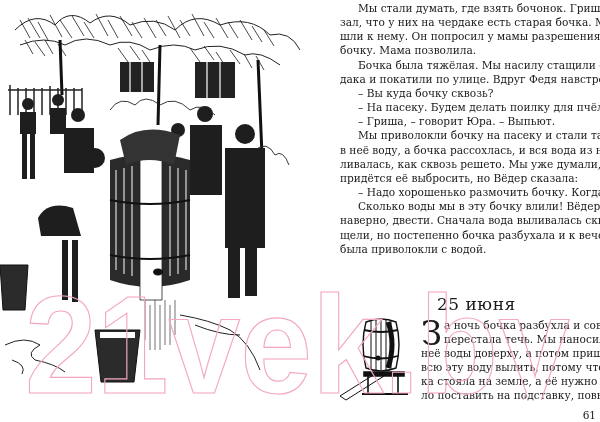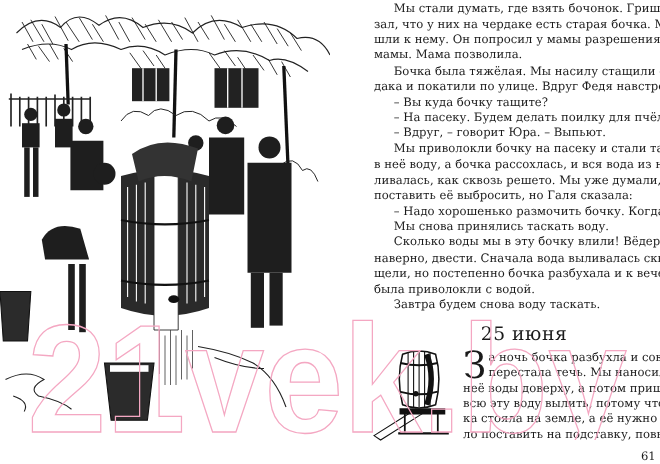--- a/index.html
+++ b/index.html
@@ -102,37 +102,35 @@
   </g>
   <g stroke="#333" stroke-width="0.7">
     <path d="M145 300 v40 M150 305 v45 M155 300 v50 M160 305 v45 M165 300 v45 M170 305 v40 M175 300 v35"></path>
   </g>
 </svg>
 
 <div class="textcol" id="textcol">
     <span class="line indent">Мы стали думать, где взять бочонок. Гриша ска-</span>
     <span class="line">зал, что у них на чердаке есть старая бочка. Мы по-</span>
     <span class="line">шли к нему. Он попросил у мамы разрешения взять</span>
-    <span class="line last">мамы. Мама позволила.</span>
+    <span class="line last">бочку. Мама позволила.</span>
     <span class="line indent">Бочка была тяжёлая. Мы насилу стащили её с чер-</span>
     <span class="line last">дака и покатили по улице. Вдруг Федя навстречу:</span>
-    <span class="line indent last">– Вы куда бочку тащите?</span>
+    <span class="line indent last">– Вы куда бочку сквозь?</span>
     <span class="line indent last">– На пасеку. Будем делать поилку для пчёл.</span>
-    <span class="line indent last">– Вдруг, – говорит Юра. – Выпьют.</span>
+    <span class="line indent last">– Гриша, – говорит Юра. – Выпьют.</span>
     <span class="line indent">Мы приволокли бочку на пасеку и стали таскать</span>
     <span class="line">в неё воду, а бочка рассохлась, и вся вода из неё вы-</span>
     <span class="line">ливалась, как сквозь решето. Мы уже думали, что</span>
-    <span class="line last">поставить её выбросить, но Галя сказала:</span>
+    <span class="line last">придётся её выбросить, но Вёдер сказала:</span>
     <span class="line indent">– Надо хорошенько размочить бочку. Когда клёп-</span>
-    <span class="line indent last">Мы снова принялись таскать воду.</span>
     <span class="line indent">Сколько воды мы в эту бочку влили! Вёдер сто или,</span>
     <span class="line">наверно, двести. Сначала вода выливалась сквозь</span>
     <span class="line">щели, но постепенно бочка разбухала и к вечеру уже</span>
     <span class="line last">была приволокли с водой.</span>
-    <span class="line indent last">Завтра будем снова воду таскать.</span>
   </div>
 
 <svg class="barrel" viewBox="0 0 76 86" xmlns="http://www.w3.org/2000/svg">
   <path d="M28 6 q15 -6 30 0 q6 22 0 46 q-15 6 -30 0 q-6 -24 0 -46z" fill="#fff" stroke="#111" stroke-width="1.4"></path>
   <g stroke="#111" stroke-width="1">
     <path d="M33 5 v48 M38 4 v50 M43 4 v50 M48 4 v50 M53 5 v48"></path>
   </g>
   <path d="M26 14 q17 4 34 0 M25 40 q18 5 35 0" stroke="#111" stroke-width="1.8" fill="none"></path>
   <path d="M50 6 q8 22 0 46" stroke="#111" stroke-width="5" fill="none"></path>
   <circle cx="40" cy="42" r="2.5" fill="#111"></circle>

